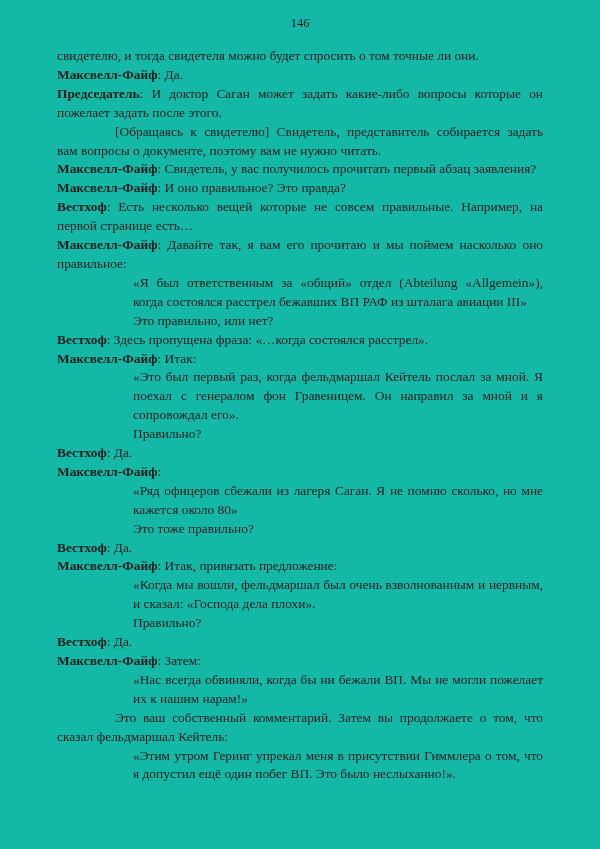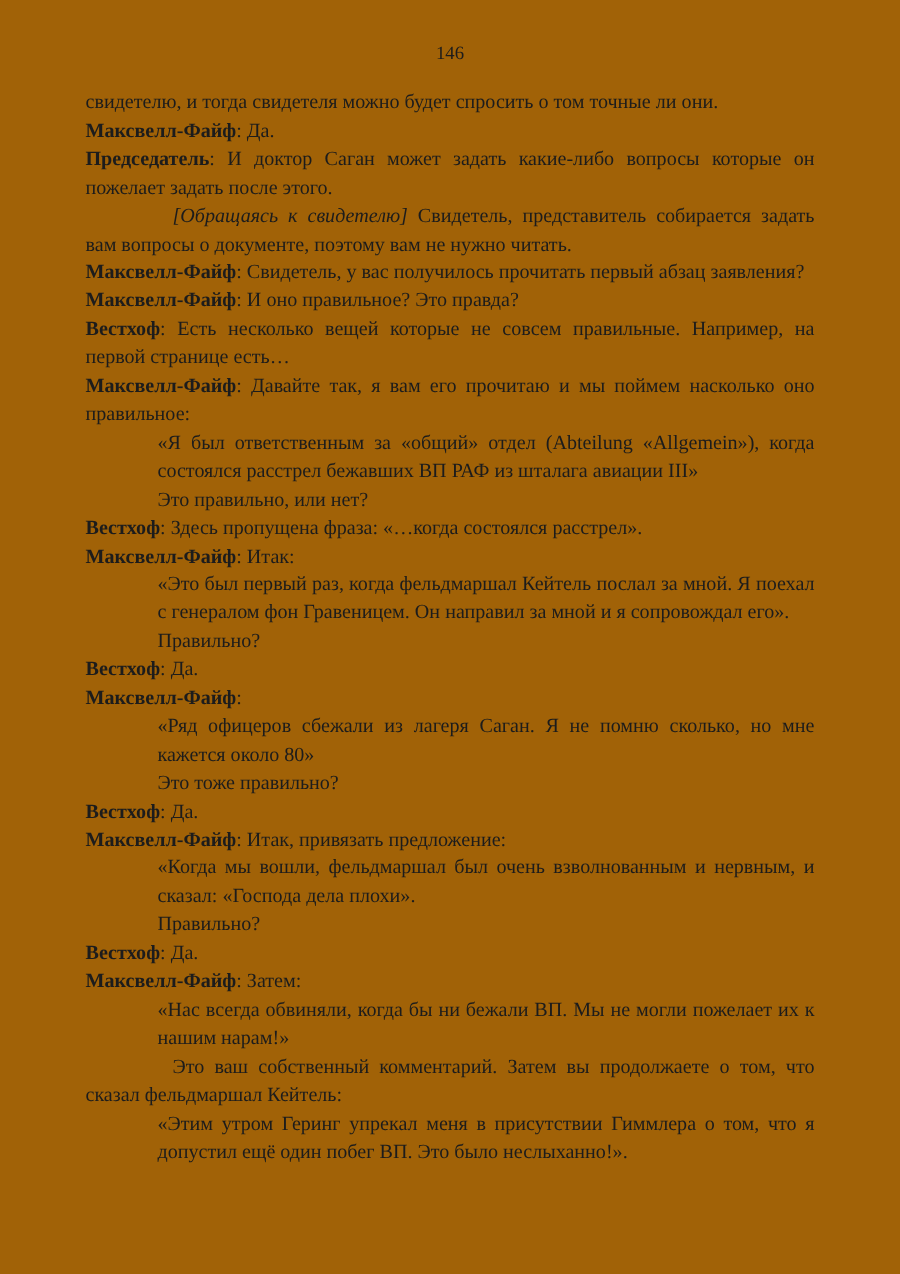--- a/index.html
+++ b/index.html
@@ -3,23 +3,23 @@
 <meta charset="utf-8">
 <style>
   html, body {
     margin: 0;
     padding: 0;
     background: #ffffff;
   }
   .page {
     width: 600px;
     height: 849px;
-    background: #a16207;
+    background: #14b8a6;
     box-sizing: border-box;
-    padding: 28px 57px 20px 57px;
+    padding: 16px 57px 20px 57px;
     font-family: "Liberation Serif", "DejaVu Serif", serif;
     color: #1c1c1c;
     overflow: hidden;
     position: relative;
   }
   .page-number {
     text-align: center;
     font-size: 12.5px;
     line-height: 14px;
     margin-bottom: 17px;
@@ -28,23 +28,23 @@
     font-size: 13.4px;
     line-height: 18.9px;
     text-align: justify;
   }
   .content p {
     margin: 0;
     padding: 0;
   }
   p.plain { text-indent: 0; }
   p.indent { text-indent: 58px; }
-  p.quote { margin-left: 48px; }
+  p.quote { margin-left: 76px; }
   .b { font-weight: bold; }
-  .i { font-style: italic; }
+  .i { }
 </style>
 </head>
 <body>
 
 <div class="page">
   <div class="page-number">146</div>
   <div class="content">
       <p class="plain"><span>свидетелю, и тогда свидетеля можно будет спросить о том точные ли они.</span></p>
       <p class="plain"><span class="b">Максвелл-Файф</span><span>: Да.</span></p>
       <p class="plain"><span class="b">Председатель</span><span>: И доктор Саган может задать какие-либо вопросы которые он пожелает задать после этого.</span></p>

